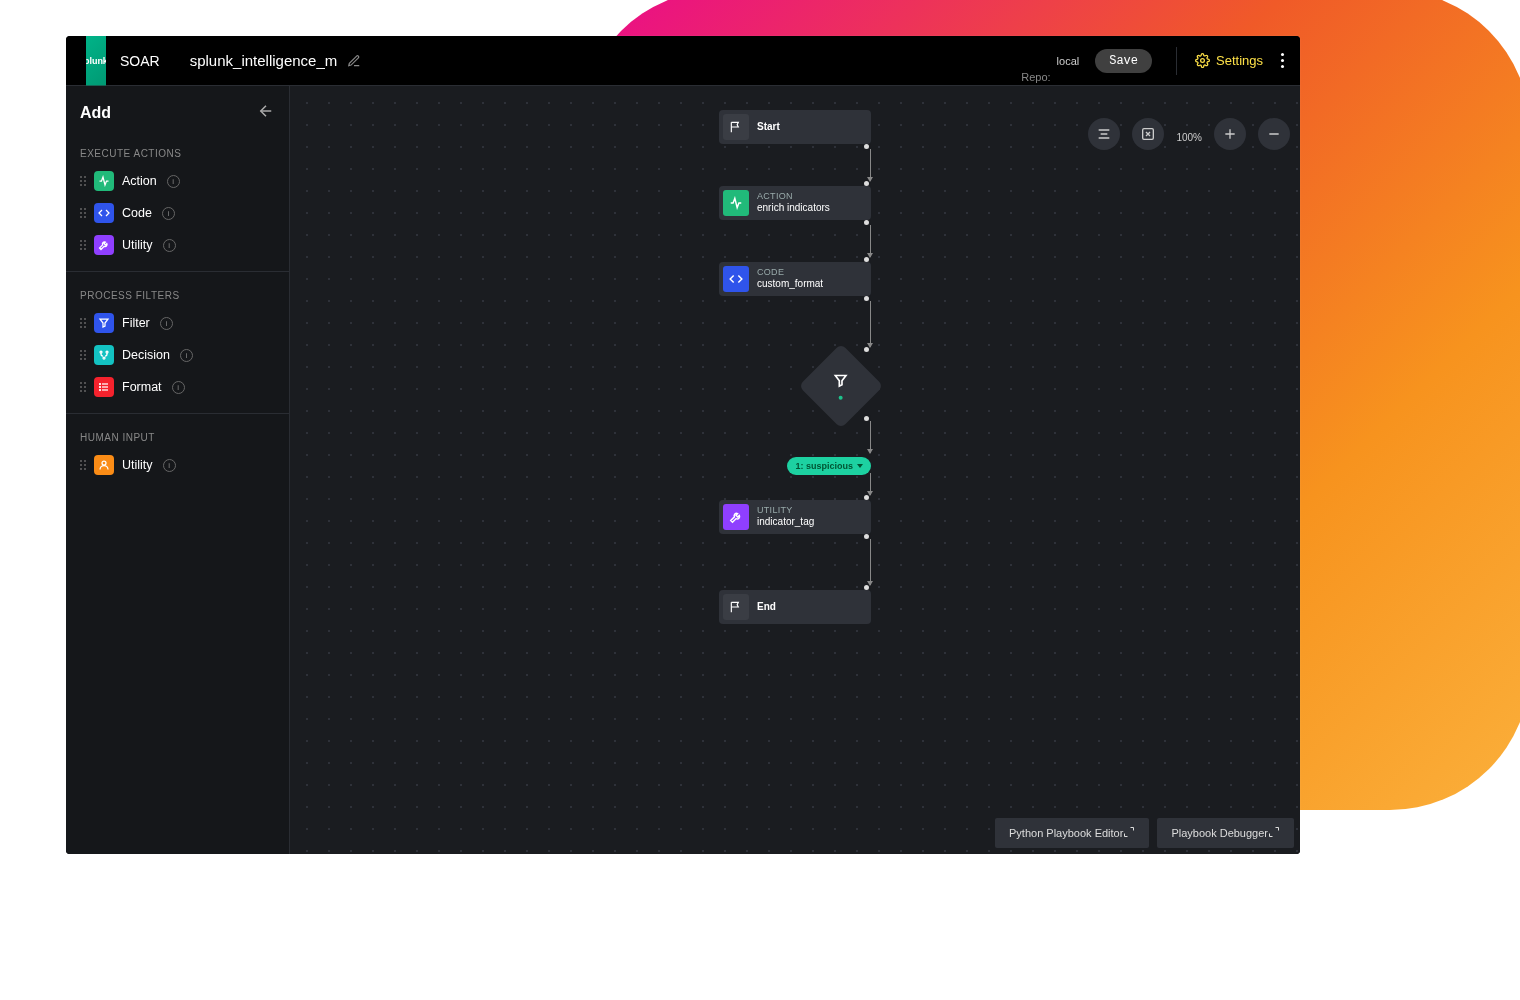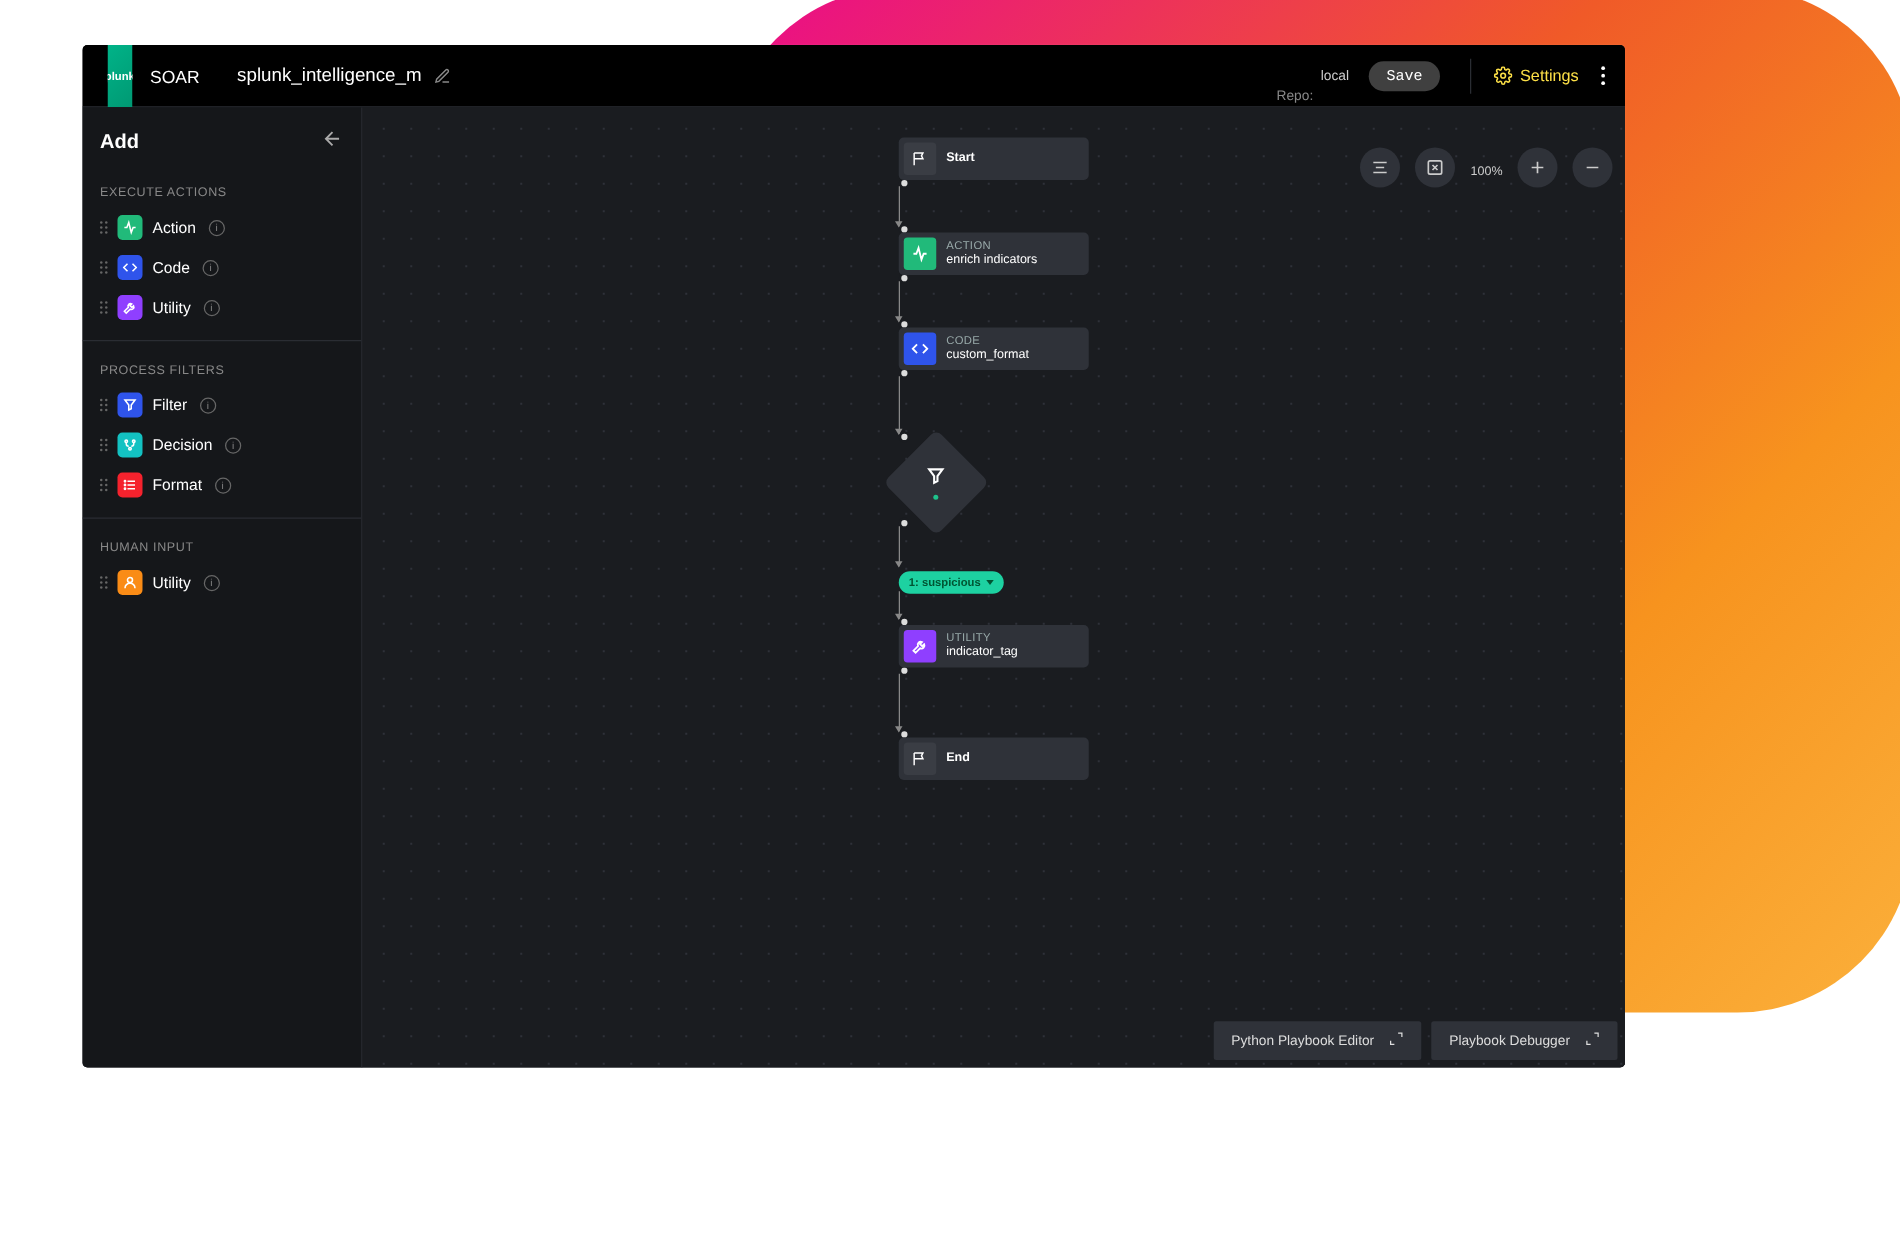--- a/index.html
+++ b/index.html
@@ -91,21 +91,21 @@
   .c-dark   { background:#3a3d44; }
 
   
   .canvas { flex:1; position:relative; background:#1a1c20; overflow:hidden; }
   .canvas-dots {
     position:absolute; inset:0;
     background-image: radial-gradient(#2e3139 1px, transparent 1px);
     background-size: 22px 22px;
     background-position: 6px 6px;
   }
-  .flow { position:absolute; left:50%; top:24px; transform:translateX(-50%); display:flex; flex-direction:column; align-items:flex-start; }
+  .flow { position:absolute; left:50%; top:24px; transform:translateX(-50%); display:flex; flex-direction:column; align-items:flex-end; }
 
   .node { width:152px; background:#2f3239; border-radius:4px; display:flex; align-items:center; padding:4px; gap:8px; position:relative; }
   .node .n-icon { width:26px; height:26px; border-radius:3px; display:flex; align-items:center; justify-content:center; flex-shrink:0; }
   .node .n-icon svg { width:14px; height:14px; }
   .node .n-text { display:flex; flex-direction:column; line-height:1.25; font-family: ui-monospace, Menlo, monospace; }
   .node .n-type { font-size:9px; color:#9aa; letter-spacing:.3px; }
   .node .n-name { font-size:10px; color:#fff; }
   .node-single .n-name { font-weight:600; }
   .port-b, .port-t { width:9px; height:9px; background:#ddd; border:2px solid #1a1c20; border-radius:50%; margin:-2px 0; }
 
@@ -120,21 +120,21 @@
   .badge { background:#1dd1a1; color:#053; font-size:9px; font-weight:600; padding:4px 8px; border-radius:10px; margin: 4px 0 -2px; display:flex; align-items:center; gap:4px; }
   .badge::after { content:""; border-left:3px solid transparent; border-right:3px solid transparent; border-top:4px solid #053; }
 
   
   .rc { position:absolute; right:10px; top:32px; display:flex; flex-direction:row; gap:12px; align-items:center; }
   .rc-btn { width:32px; height:32px; background:#2f3239; border-radius:50%; display:flex; align-items:center; justify-content:center; color:#ccc; cursor:pointer; }
   .zoom-label { font-size:10px; color:#ccc; margin-top:6px;}
 
   
   .bottom-tabs { position:absolute; bottom:0; right:0; display:flex; gap:8px; padding:6px; }
-  .bt { background:#2f3239; color:#ddd; font-size:11px; padding:8px 14px; display:flex; align-items:center; gap:12px; cursor:pointer; border-radius:2px; }
+  .bt { background:#2f3239; color:#ddd; font-size:11px; padding:8px 14px; display:flex; align-items:center; cursor:pointer; border-radius:2px; }
   .expand-i svg { width:12px; height:12px; }
 </style>
 </head>
 <body>
 
 <div class="bg-blob"></div>
 
 <div class="app">
 
   <div class="topbar">

